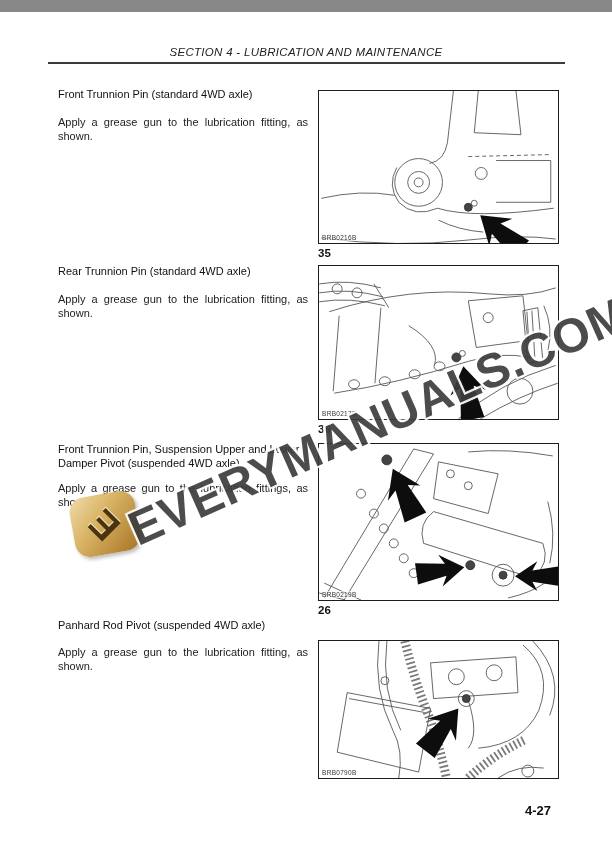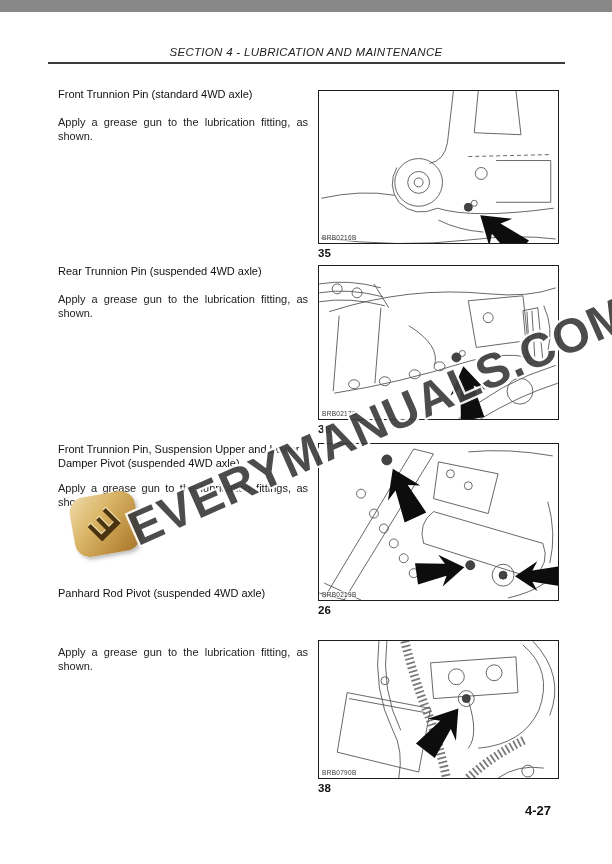--- a/index.html
+++ b/index.html
@@ -155,21 +155,21 @@
       <circle cx="156" cy="113" r="3"></circle>
       <path d="M120,130 Q140,140 165,142"></path>
       <g class="arrow" transform="translate(162,125) rotate(-140) scale(1.5)">
         <polygon points="0,0 -18,-12 -14,-4.5 -36,-8 -36,8 -14,4.5 -18,12"></polygon>
       </g>
     </svg>
     <span class="fig-label">BRB0216B</span>
   </div>
   <div class="fig-number" style="top:235px">35</div>
 
-  <div class="sec-heading" style="top:252px">Rear Trunnion Pin (suspended 4WD axle)</div>
+  <div class="sec-heading" style="top:252px">Rear Trunnion Pin (standard 4WD axle)</div>
   <div class="sec-body" style="top:281px">Apply a grease gun to the lubrication fitting, as shown.</div>
   <div class="fig-box" style="top:253px;height:155px">
     <svg class="lineart" viewBox="0 0 240 154">
       <path d="M0,18 Q30,13 62,22"></path>
       <path d="M0,27 Q30,22 64,31"></path>
       <path d="M0,36 Q30,31 66,40"></path>
       <circle cx="18" cy="23" r="5"></circle>
       <circle cx="38" cy="27" r="5"></circle>
       <path d="M55,18 L70,42"></path>
       <path d="M10,46 Q90,20 170,28 Q210,32 238,22"></path>
@@ -236,21 +236,21 @@
         <polygon points="0,0 -18,-12 -14,-4.5 -36,-8 -36,8 -14,4.5 -18,12"></polygon>
       </g>
       <g class="arrow" transform="translate(197,133) rotate(180) scale(1.25)">
         <polygon points="0,0 -18,-12 -14,-4.5 -36,-8 -36,8 -14,4.5 -18,12"></polygon>
       </g>
     </svg>
     <span class="fig-label">BRB0219B</span>
   </div>
   <div class="fig-number" style="top:592px">26</div>
 
-  <div class="sec-heading" style="top:574px">Panhard Rod Pivot (suspended 4WD axle)</div>
+  <div class="sec-heading" style="top:606px">Panhard Rod Pivot (suspended 4WD axle)</div>
   <div class="sec-body" style="top:634px">Apply a grease gun to the lubrication fitting, as shown.</div>
   <div class="fig-box" style="top:628px;height:139px">
     <svg class="lineart" viewBox="0 0 240 138">
       <path class="ribbed" d="M86,0 Q96,40 108,70 Q120,100 128,138"></path>
       <path class="ribbed" d="M150,138 Q176,114 208,99"></path>
       <path d="M60,0 Q54,50 74,90 Q85,110 80,138"></path>
       <path d="M68,0 Q62,50 82,90"></path>
       <circle cx="66" cy="40" r="4"></circle>
       <path d="M28,52 L112,68 L100,132 L18,112 Z"></path>
       <path d="M30,58 L106,72"></path>
@@ -263,21 +263,20 @@
       <path d="M180,138 Q200,124 226,128"></path>
       <circle cx="210" cy="131" r="6"></circle>
       <circle cx="148" cy="58" r="8"></circle>
       <circle cx="148" cy="58" r="4" class="dark"></circle>
       <g class="arrow" transform="translate(140,68) rotate(-52) scale(1.5)">
         <polygon points="0,0 -18,-12 -14,-4.5 -36,-8 -36,8 -14,4.5 -18,12"></polygon>
       </g>
     </svg>
     <span class="fig-label">BRB0790B</span>
   </div>
-  <div class="fig-number" style="top:770px">38</div>
 
   <div class="wm-logo">
     <span class="wm-logo-letter">E</span>
   </div>
   <div class="wm-text">EVERYMANUALS.COM</div>
 
   <div class="page-number">4-27</div>
 
 </div>
 

